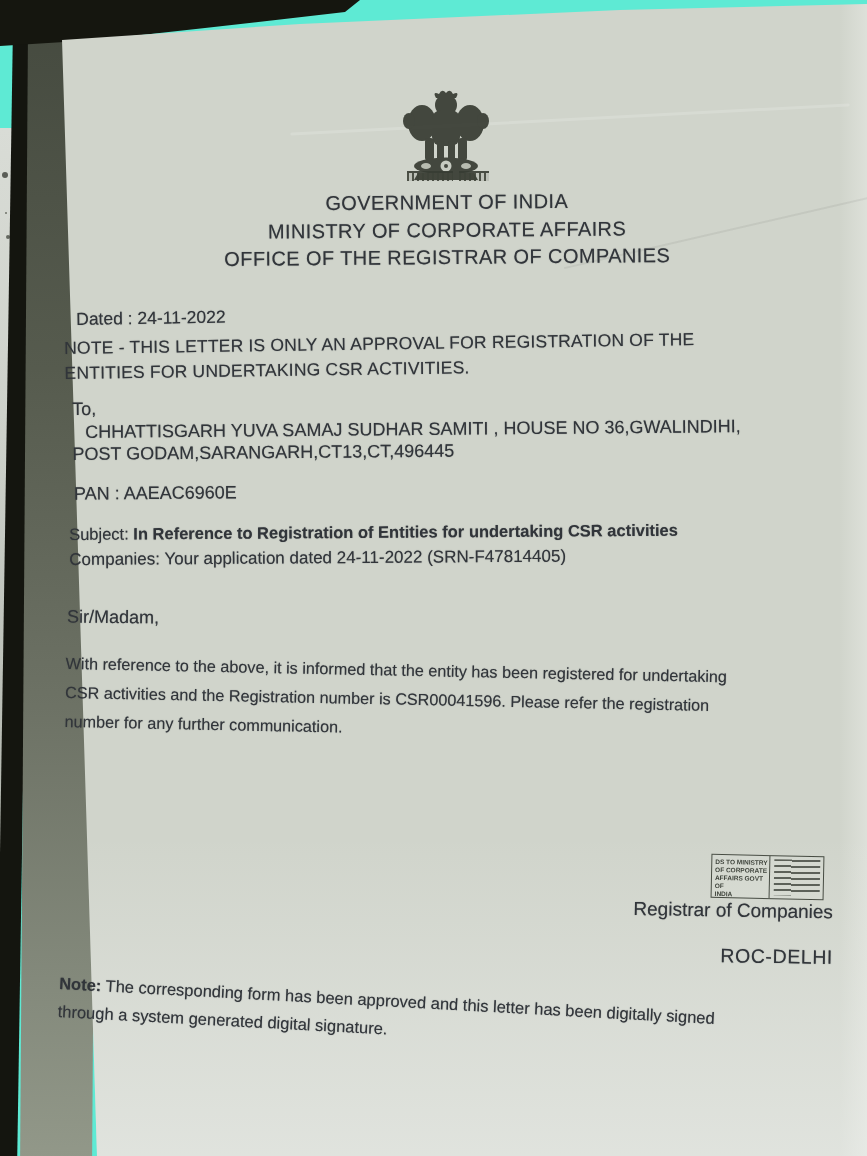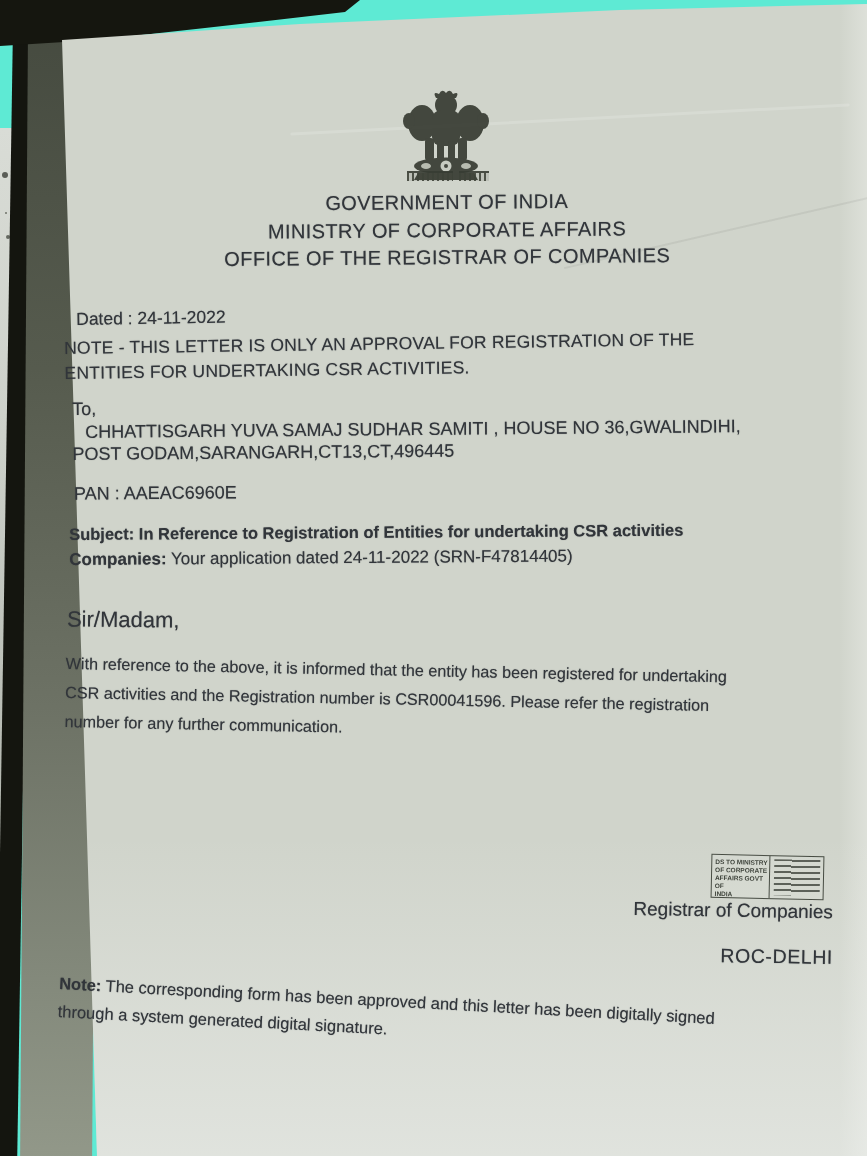--- a/index.html
+++ b/index.html
@@ -68,24 +68,24 @@
   
   .dated-block{left:76px;top:309px;transform:rotate(-0.9deg);transform-origin:left top;font-size:17.5px;}
   .note-caps{left:64px;top:336px;width:720px;transform:rotate(-0.8deg);transform-origin:left top;
     font-size:17.5px;line-height:24.5px;letter-spacing:0.2px;}
   .to-block{left:72px;top:398px;transform:rotate(-0.5deg);transform-origin:left top;
     font-size:18px;line-height:22.5px;}
   .addr-indent{padding-left:13px;}
   .pan-block{left:74px;top:483px;transform:rotate(-0.5deg);font-size:18px;}
   .subject-block{left:69px;top:521px;transform:rotate(-0.4deg);transform-origin:left top;
     font-size:16.5px;line-height:26px;}
-  .subject-block .lbl{font-weight:bold;text-align:right;}
+  .subject-block .lbl{font-weight:normal;text-align:right;}
   .subject-line{font-weight:bold;font-size:16.5px;}
   .reference-line{font-size:17px;}
-  .salutation-block{left:67px;top:607px;transform:rotate(0.6deg);font-size:22px;}
+  .salutation-block{left:67px;top:607px;transform:rotate(0.6deg);font-size:18px;}
   .body-block{left:66px;top:649px;width:805px;transform:rotate(1.15deg);transform-origin:left top;
     font-size:16.2px;line-height:29px;}
   
   .stamp{left:711px;top:855px;width:113px;height:44px;display:flex;
     border:1.5px solid #474c43;transform:rotate(1.2deg);background:rgba(222,226,218,0.25);
     box-sizing:border-box;position:absolute;}
   .stamp-left{width:48%;border-right:1.5px solid #474c43;padding:3px 1px 1px 3px;
     font-size:6.5px;line-height:8px;font-weight:bold;color:#3e433b;overflow:hidden;}
   .stamp-right{flex:1;margin:3px 3px 3px 4px;
     background:repeating-linear-gradient(180deg,rgba(62,67,59,0.8) 0 2px,rgba(0,0,0,0) 2px 6px);}

